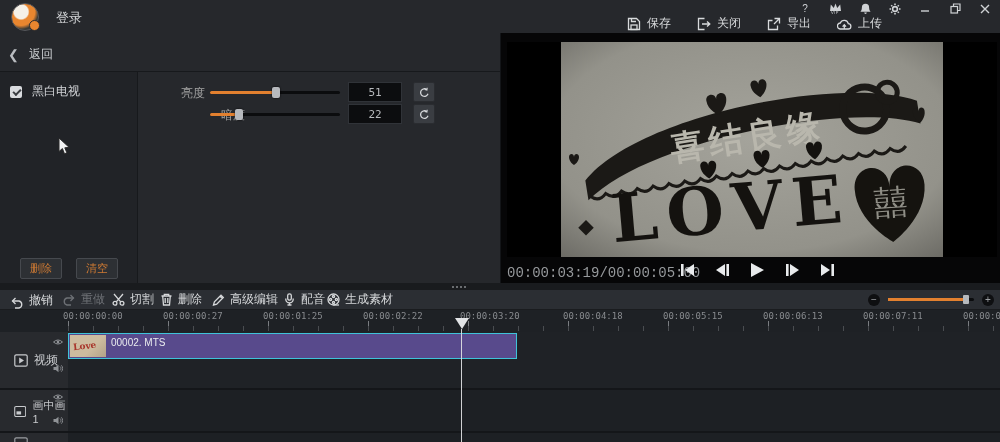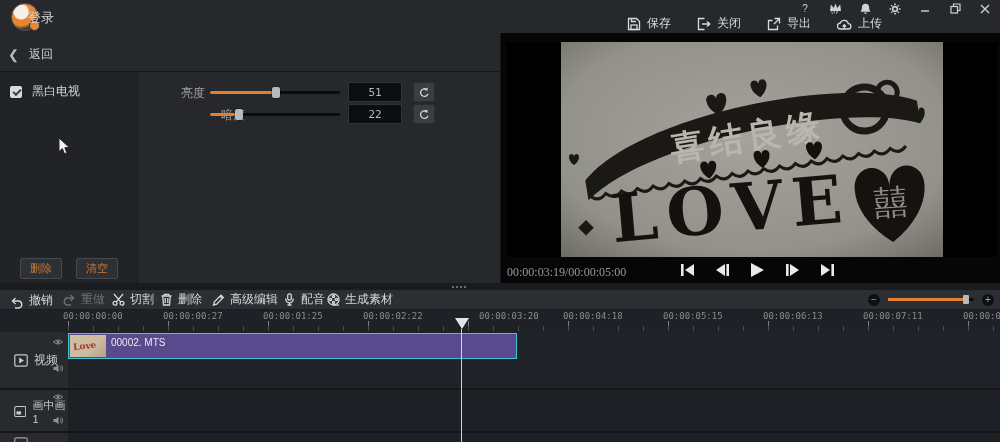--- a/index.html
+++ b/index.html
@@ -7,21 +7,21 @@
        font-family:"Liberation Sans",sans-serif;background:#1d2024;color:#d5d7d9;
        -webkit-font-smoothing:antialiased;}
   svg{display:block;}
 
   
   .titlebar{position:absolute;left:0;top:0;width:1000px;height:33px;background:#26282c;border-bottom:1px solid #121416;}
   .logo{position:absolute;left:11px;top:3px;width:26px;height:26px;border-radius:50%;
         background:radial-gradient(circle at 35% 30%, #f5f1e8 0 28%, #e8862f 34% 55%, #3a3a36 70%);
         border:1px solid #55575b;}
   .logo-badge{position:absolute;right:-2px;bottom:-1px;width:9px;height:9px;border-radius:50%;background:#e8862f;border:1px solid #2b2d30;}
-  .login{position:absolute;left:28px;top:9px;font-size:13px;color:#d6d8da;cursor:default;}
+  .login{position:absolute;left:56px;top:9px;font-size:13px;color:#d6d8da;cursor:default;}
   .winrow{position:absolute;top:2px;right:8px;display:flex;align-items:center;gap:16px;height:13px;color:#cfd2d5;}
   .winrow .wbtn{display:flex;align-items:center;justify-content:center;width:14px;height:13px;font-size:10px;cursor:pointer;}
   .vip{display:flex;flex-direction:column;align-items:center;line-height:1;}
   .vip .viptxt{font-size:4px;color:#cfd2d5;margin-top:0px;letter-spacing:.5px;}
   .actrow{position:absolute;top:15px;right:118px;display:flex;align-items:center;gap:26px;height:17px;}
   .actbtn{display:flex;align-items:center;gap:6px;font-size:12px;color:#d8dadc;cursor:pointer;}
   .actbtn svg{stroke:#d8dadc;}
 
   
   .panel{position:absolute;left:0;top:33px;width:500px;height:250px;background:#26282c;border-right:1px solid #131518;}
@@ -43,21 +43,21 @@
           color:#b7babd;font-size:11px;display:flex;align-items:center;justify-content:center;font-family:"DejaVu Sans Mono",monospace;}
   .resetbtn{position:absolute;left:413px;top:-1px;width:20px;height:18px;background:#3a3d42;border:1px solid #2a2c30;border-radius:2px;
             display:flex;align-items:center;justify-content:center;cursor:pointer;}
   .pbtn{position:absolute;top:225px;width:40px;height:19px;background:#2d3034;border:1px solid #46494e;border-radius:2px;
         color:#cf7a33;font-size:11px;display:flex;align-items:center;justify-content:center;cursor:pointer;}
 
   
   .preview{position:absolute;left:501px;top:33px;width:499px;height:250px;background:#060607;}
   .vframe{position:absolute;left:6px;top:9px;width:490px;height:215px;background:#000;}
   .vimg{position:absolute;left:54px;top:0;width:382px;height:215px;}
-  .timecode{position:absolute;left:6px;top:232px;font-size:12px;color:#96999c;font-family:Liberation Serif, serif;}
+  .timecode{position:absolute;left:6px;top:232px;font-size:14px;color:#96999c;font-family:Liberation Mono, monospace;}
   .transport{position:absolute;left:175px;top:228px;display:flex;align-items:center;gap:13px;}
   .tbtn{width:22px;height:18px;display:flex;align-items:center;justify-content:center;cursor:pointer;}
   .tbtn svg{fill:#e8eaec;}
 
   
   .splitter{position:absolute;left:0;top:283px;width:1000px;height:7px;background:#191b1e;}
   .grip{position:absolute;left:452px;top:3px;width:16px;height:2px;
         background:repeating-linear-gradient(90deg,#6a6d71 0 2px,transparent 2px 4px);cursor:row-resize;}
 
   
@@ -374,21 +374,21 @@
       <div class="zbtn">+</div>
     </div>
   </div>
 
   <div class="timeline">
     <div class="ruler">
       <span class="rlabel" style="left:63px;">00:00:00:00</span>
       <span class="rlabel" style="left:163px;">00:00:00:27</span>
       <span class="rlabel" style="left:263px;">00:00:01:25</span>
       <span class="rlabel" style="left:363px;">00:00:02:22</span>
-      <span class="rlabel" style="left:479px;">00:00:03:20</span>
+      <span class="rlabel" style="left:460px;">00:00:03:20</span>
       <span class="rlabel" style="left:563px;">00:00:04:18</span>
       <span class="rlabel" style="left:663px;">00:00:05:15</span>
       <span class="rlabel" style="left:763px;">00:00:06:13</span>
       <span class="rlabel" style="left:863px;">00:00:07:11</span>
       <span class="rlabel" style="left:963px;">00:00:08:08</span>
       <div class="ticks-major"></div>
       <div class="ticks-minor"></div>
     </div>
 
     <div class="hdrcol" style="top:22px;height:56px;">

